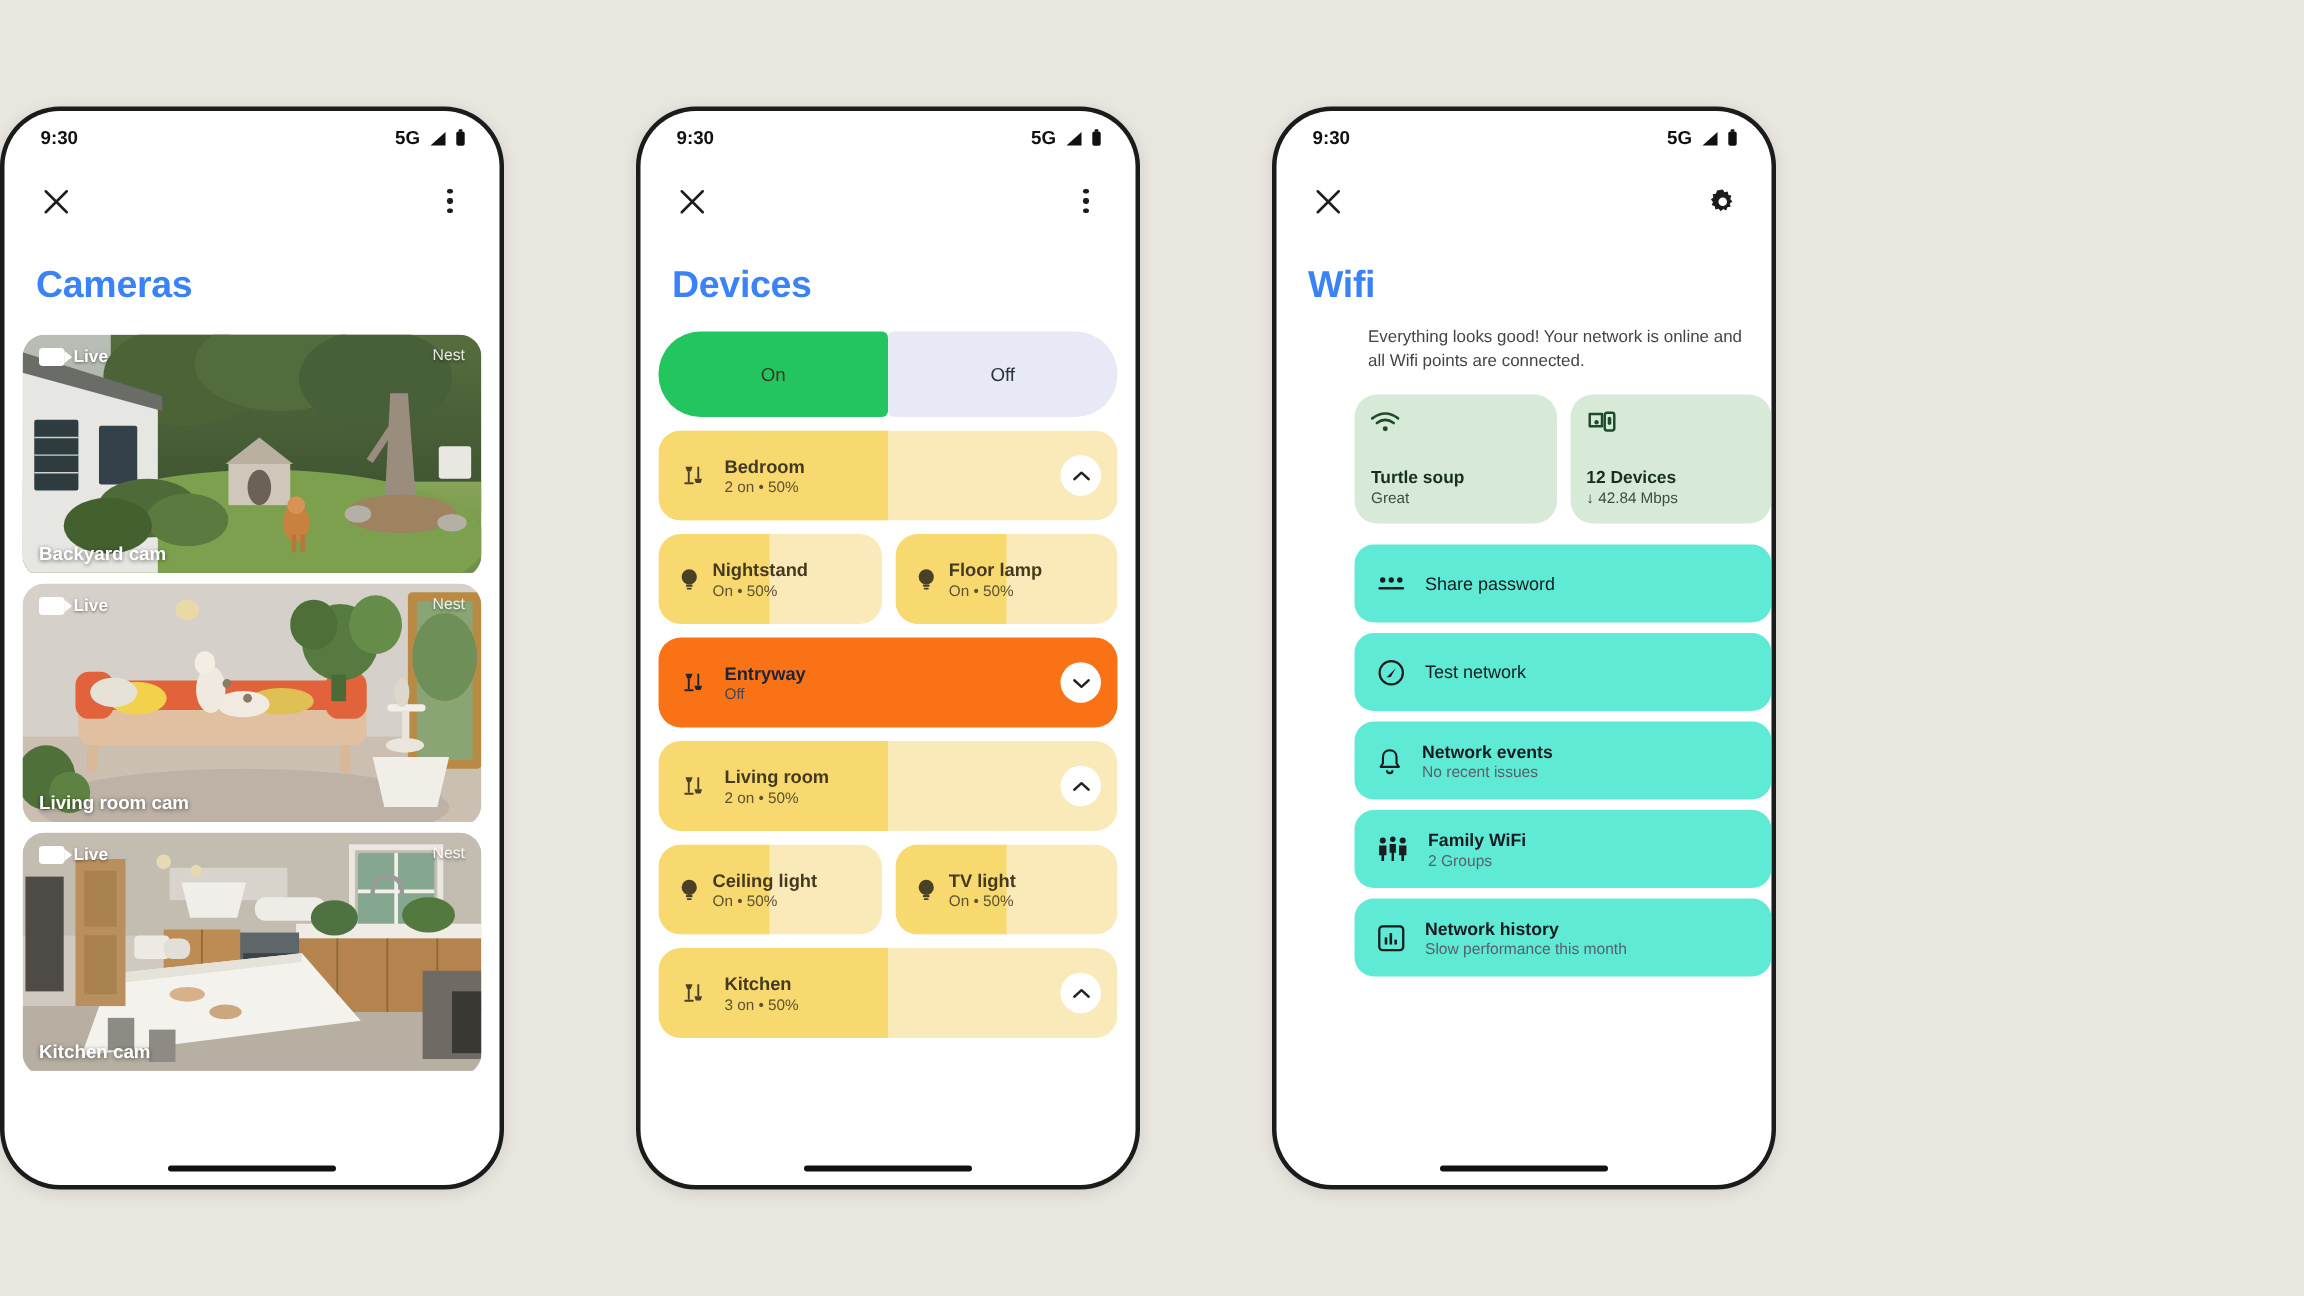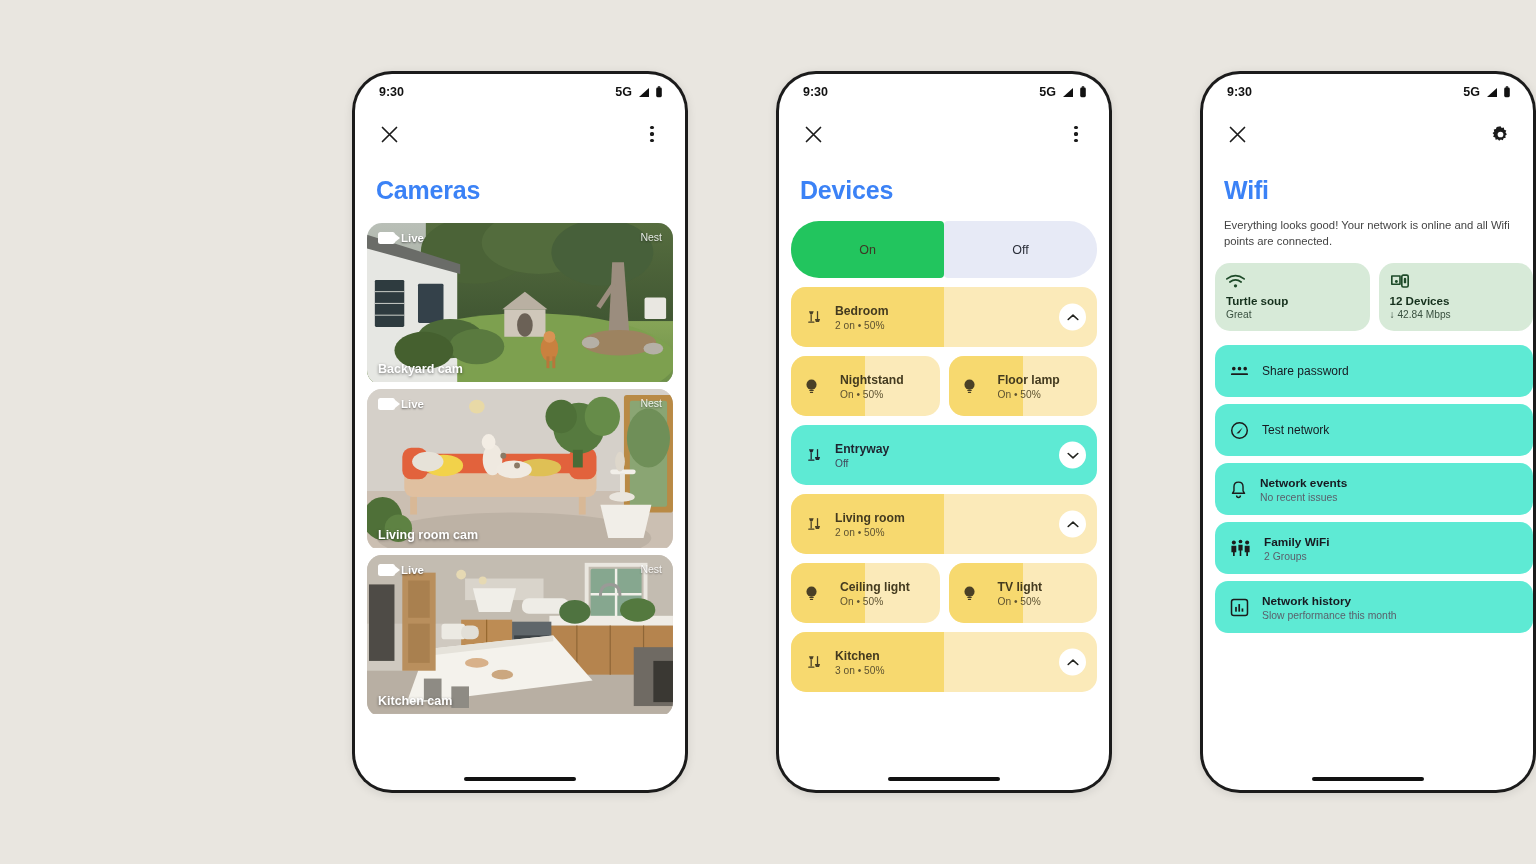--- a/index.html
+++ b/index.html
@@ -5,21 +5,21 @@
   * { box-sizing: border-box; margin: 0; padding: 0; }
   html, body { width: 1536px; height: 864px; }
   body {
     background: #e9e6e0;
     font-family: "Liberation Sans", sans-serif;
     overflow: hidden;
     position: relative;
   }
   .stage {
     position: absolute; inset: 0;
-    display: flex; align-items: center; justify-content: flex-end;
+    display: flex; align-items: center; justify-content: flex-start;
     gap: 88px;
   }
 
   
   .phone {
     width: 336px; height: 722px;
     background: #1b1b1b;
     border-radius: 40px;
     padding: 3px;
     position: relative;
@@ -123,30 +123,30 @@
     position: absolute; right: 11px; top: 50%; transform: translateY(-50%);
     width: 27px; height: 27px; border-radius: 50%; background: #fff;
     display: flex; align-items: center; justify-content: center;
   }
   .pairrow { display: flex; gap: 9px; }
   .lightcard {
     flex: 1; height: 60px; border-radius: 15px; position: relative; overflow: hidden;
     display: flex; align-items: center; cursor: pointer;
   }
   .lightcard .fill { position: absolute; left:0; top:0; bottom:0; }
-  .lightcard .inner { position: relative; display:flex; align-items:center; gap: 21px; padding-left: 13px; }
+  .lightcard .inner { position: relative; display:flex; align-items:center; gap: 8px; padding-left: 13px; }
 
   
-  .wifiwrap { padding: 12px 0 0 12px; display:flex; flex-direction: column; }
+  .wifiwrap { padding: 12px 0 0 12px; display:flex; flex-direction: column; margin-left: 40px; }
   .wifidesc {
     font-size: 11.3px; line-height: 1.42; color: #444; padding: 0 9px 0 9px; margin-bottom: 14px;
   }
   .statsrow { display: flex; gap: 9px; margin-bottom: 14px; }
   .statcard {
-    flex: 1; height: 68px; background: #d7ead8; border-radius: 15px;
+    flex: 1; height: 86px; background: #d7ead8; border-radius: 15px;
     padding: 11px 11px; display: flex; flex-direction: column; justify-content: space-between;
     cursor: pointer;
   }
   .statcard b { font-size: 11.6px; color: #15301c; font-weight: bold; display:block; }
   .statcard span { font-size: 10.2px; color: #3a5140; display:block; margin-top: 2px; }
   .wifilist { display: flex; flex-direction: column; gap: 7px; }
   .wifirow {
     background: #5eead4; border-radius: 13px; min-height: 52px;
     display: flex; align-items: center; gap: 13px; padding: 8px 15px;
     cursor: pointer;
@@ -486,21 +486,21 @@
                     <rect x="6.2" y="14.6" width="3.6" height="1.4" rx=".7" fill="#4a4026"></rect>
                   </svg>
                 <span class="glabel">
                   <b>Floor lamp</b>
                   <span>On • 50%</span>
                 </span>
               </div>
             </div>
           </div>
 
-          <div class="grouprow offrow" style="background:#5eead4">
+          <div class="grouprow offrow" style="background:#f97316">
             <div class="inner">
               <svg width="19" height="19" viewBox="0 0 24 24">
                   <path d="M5 4h6l-1.5 4h-3z" fill="#20242e"></path>
                   <rect x="7" y="8" width="1.6" height="9" fill="#20242e"></rect>
                   <rect x="4" y="17" width="8" height="1.7" rx=".8" fill="#20242e"></rect>
                   <rect x="15" y="4" width="1.6" height="10" fill="#20242e"></rect>
                   <path d="M12.5 14h6.5l-1.2 3.6h-4.1z" fill="#20242e"></path>
                 </svg>
               <span class="glabel">
                 <b>Entryway</b>

